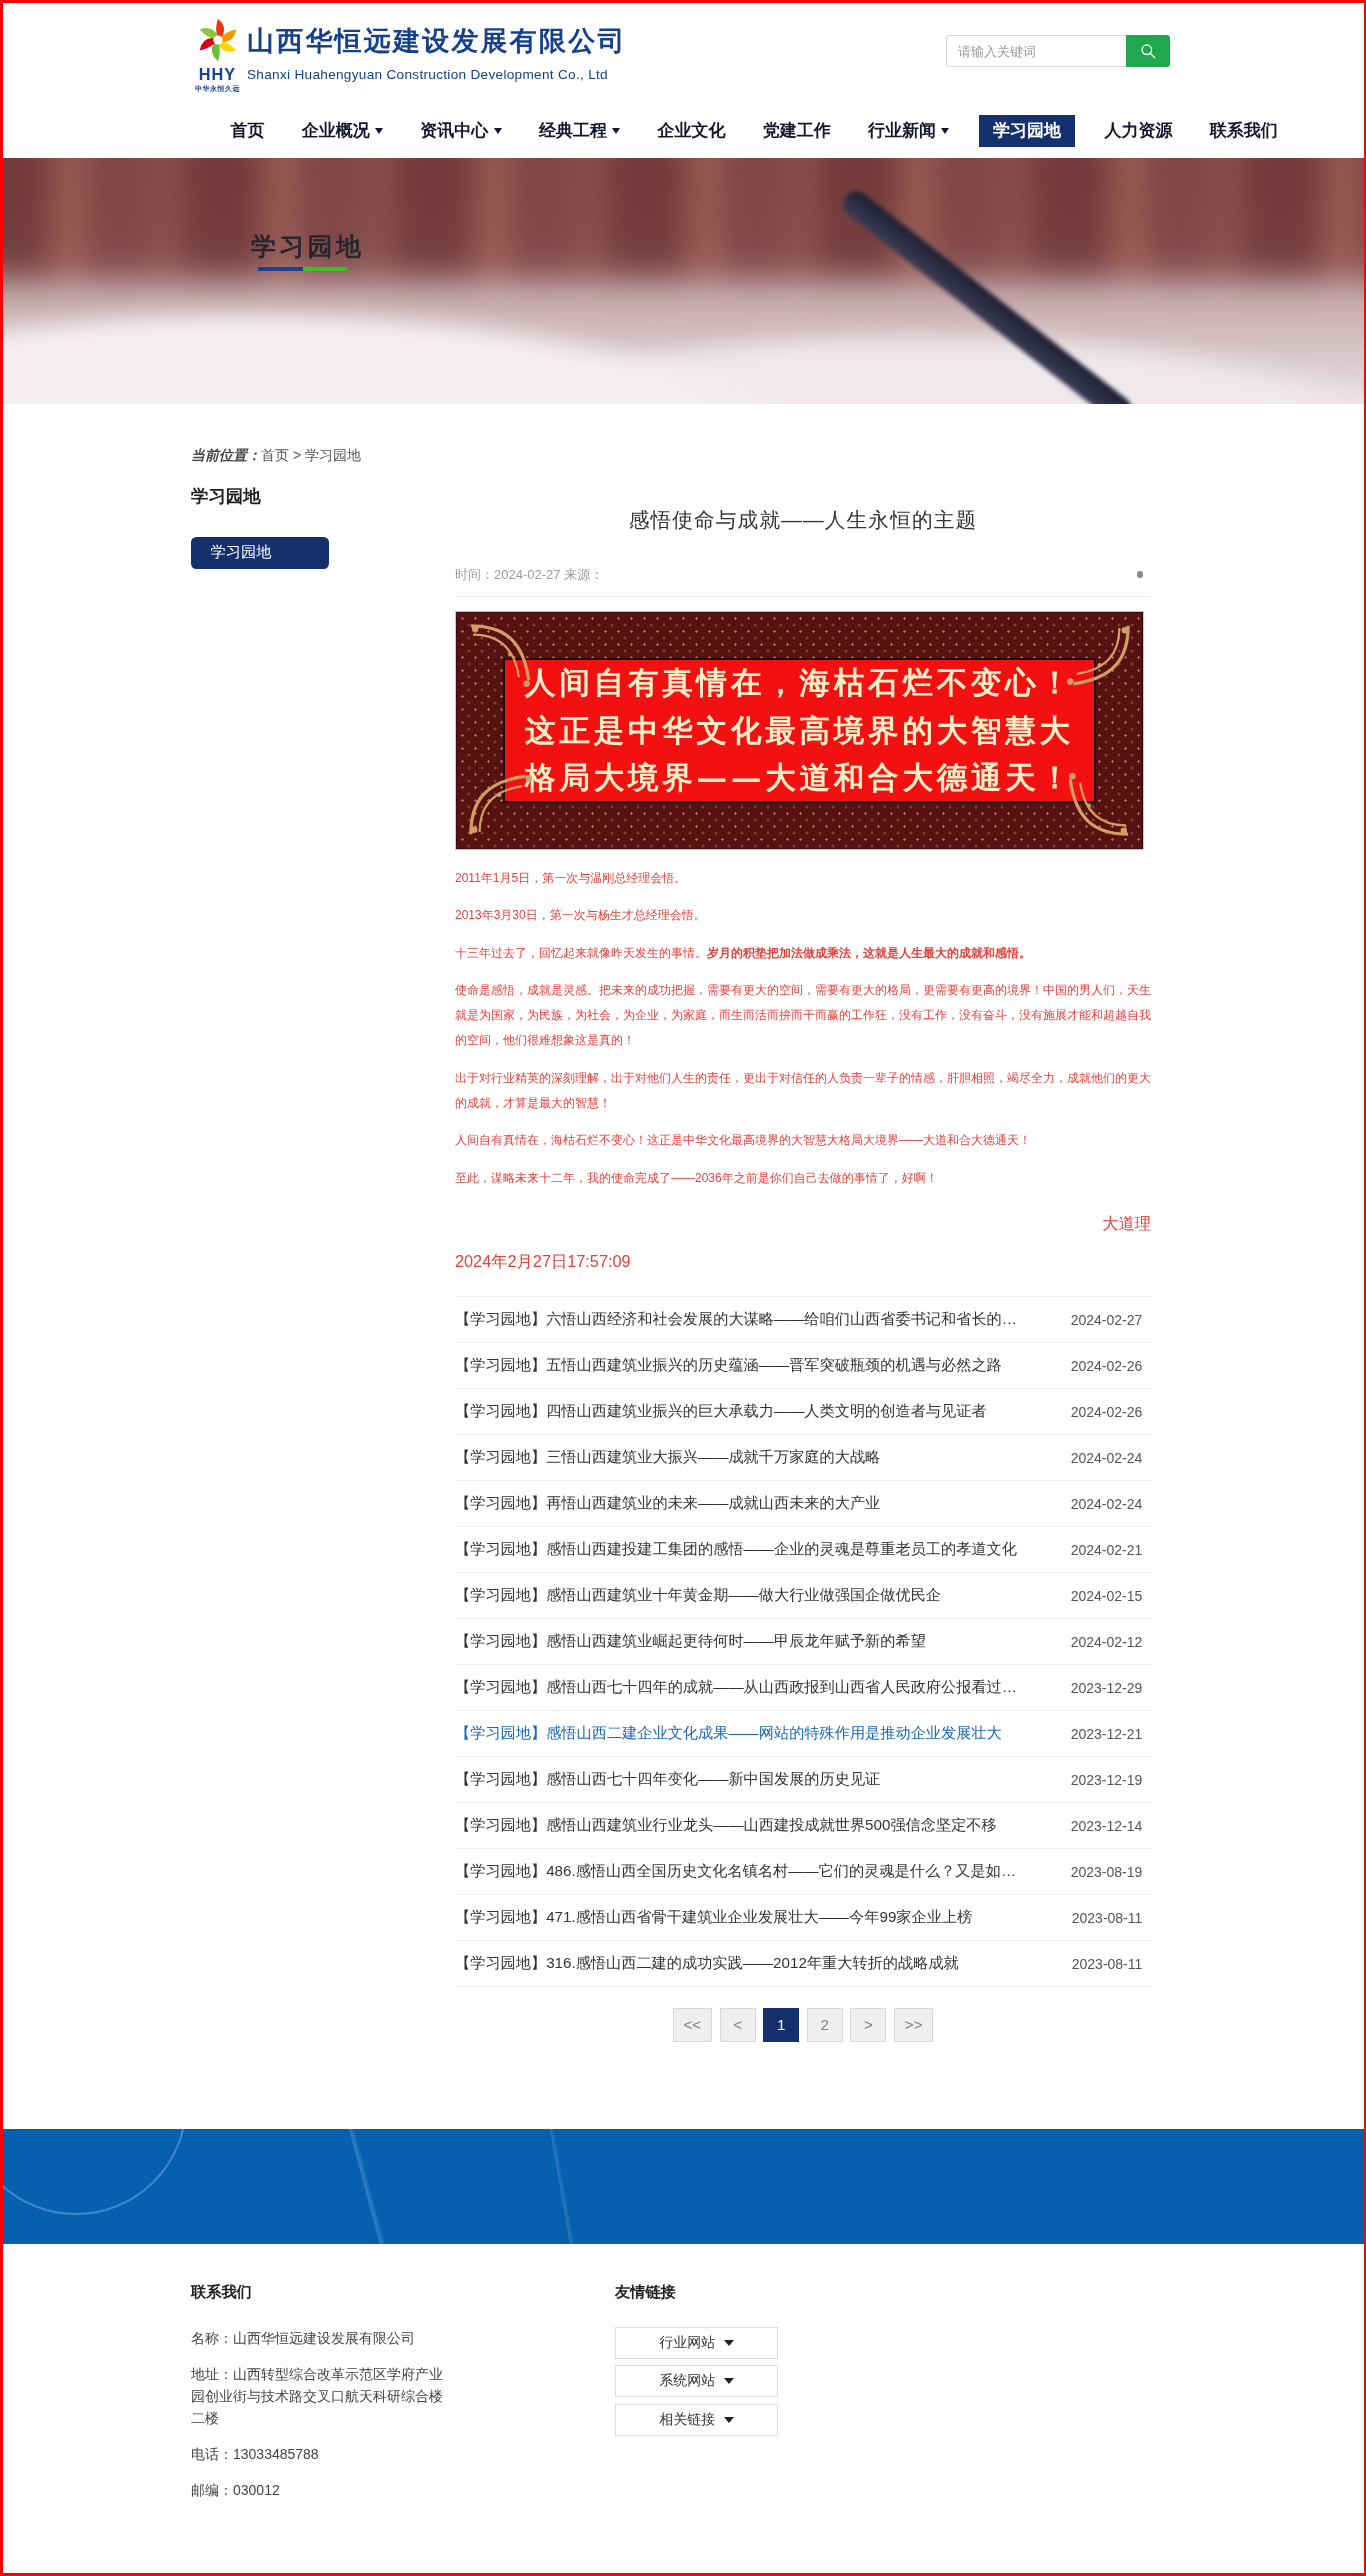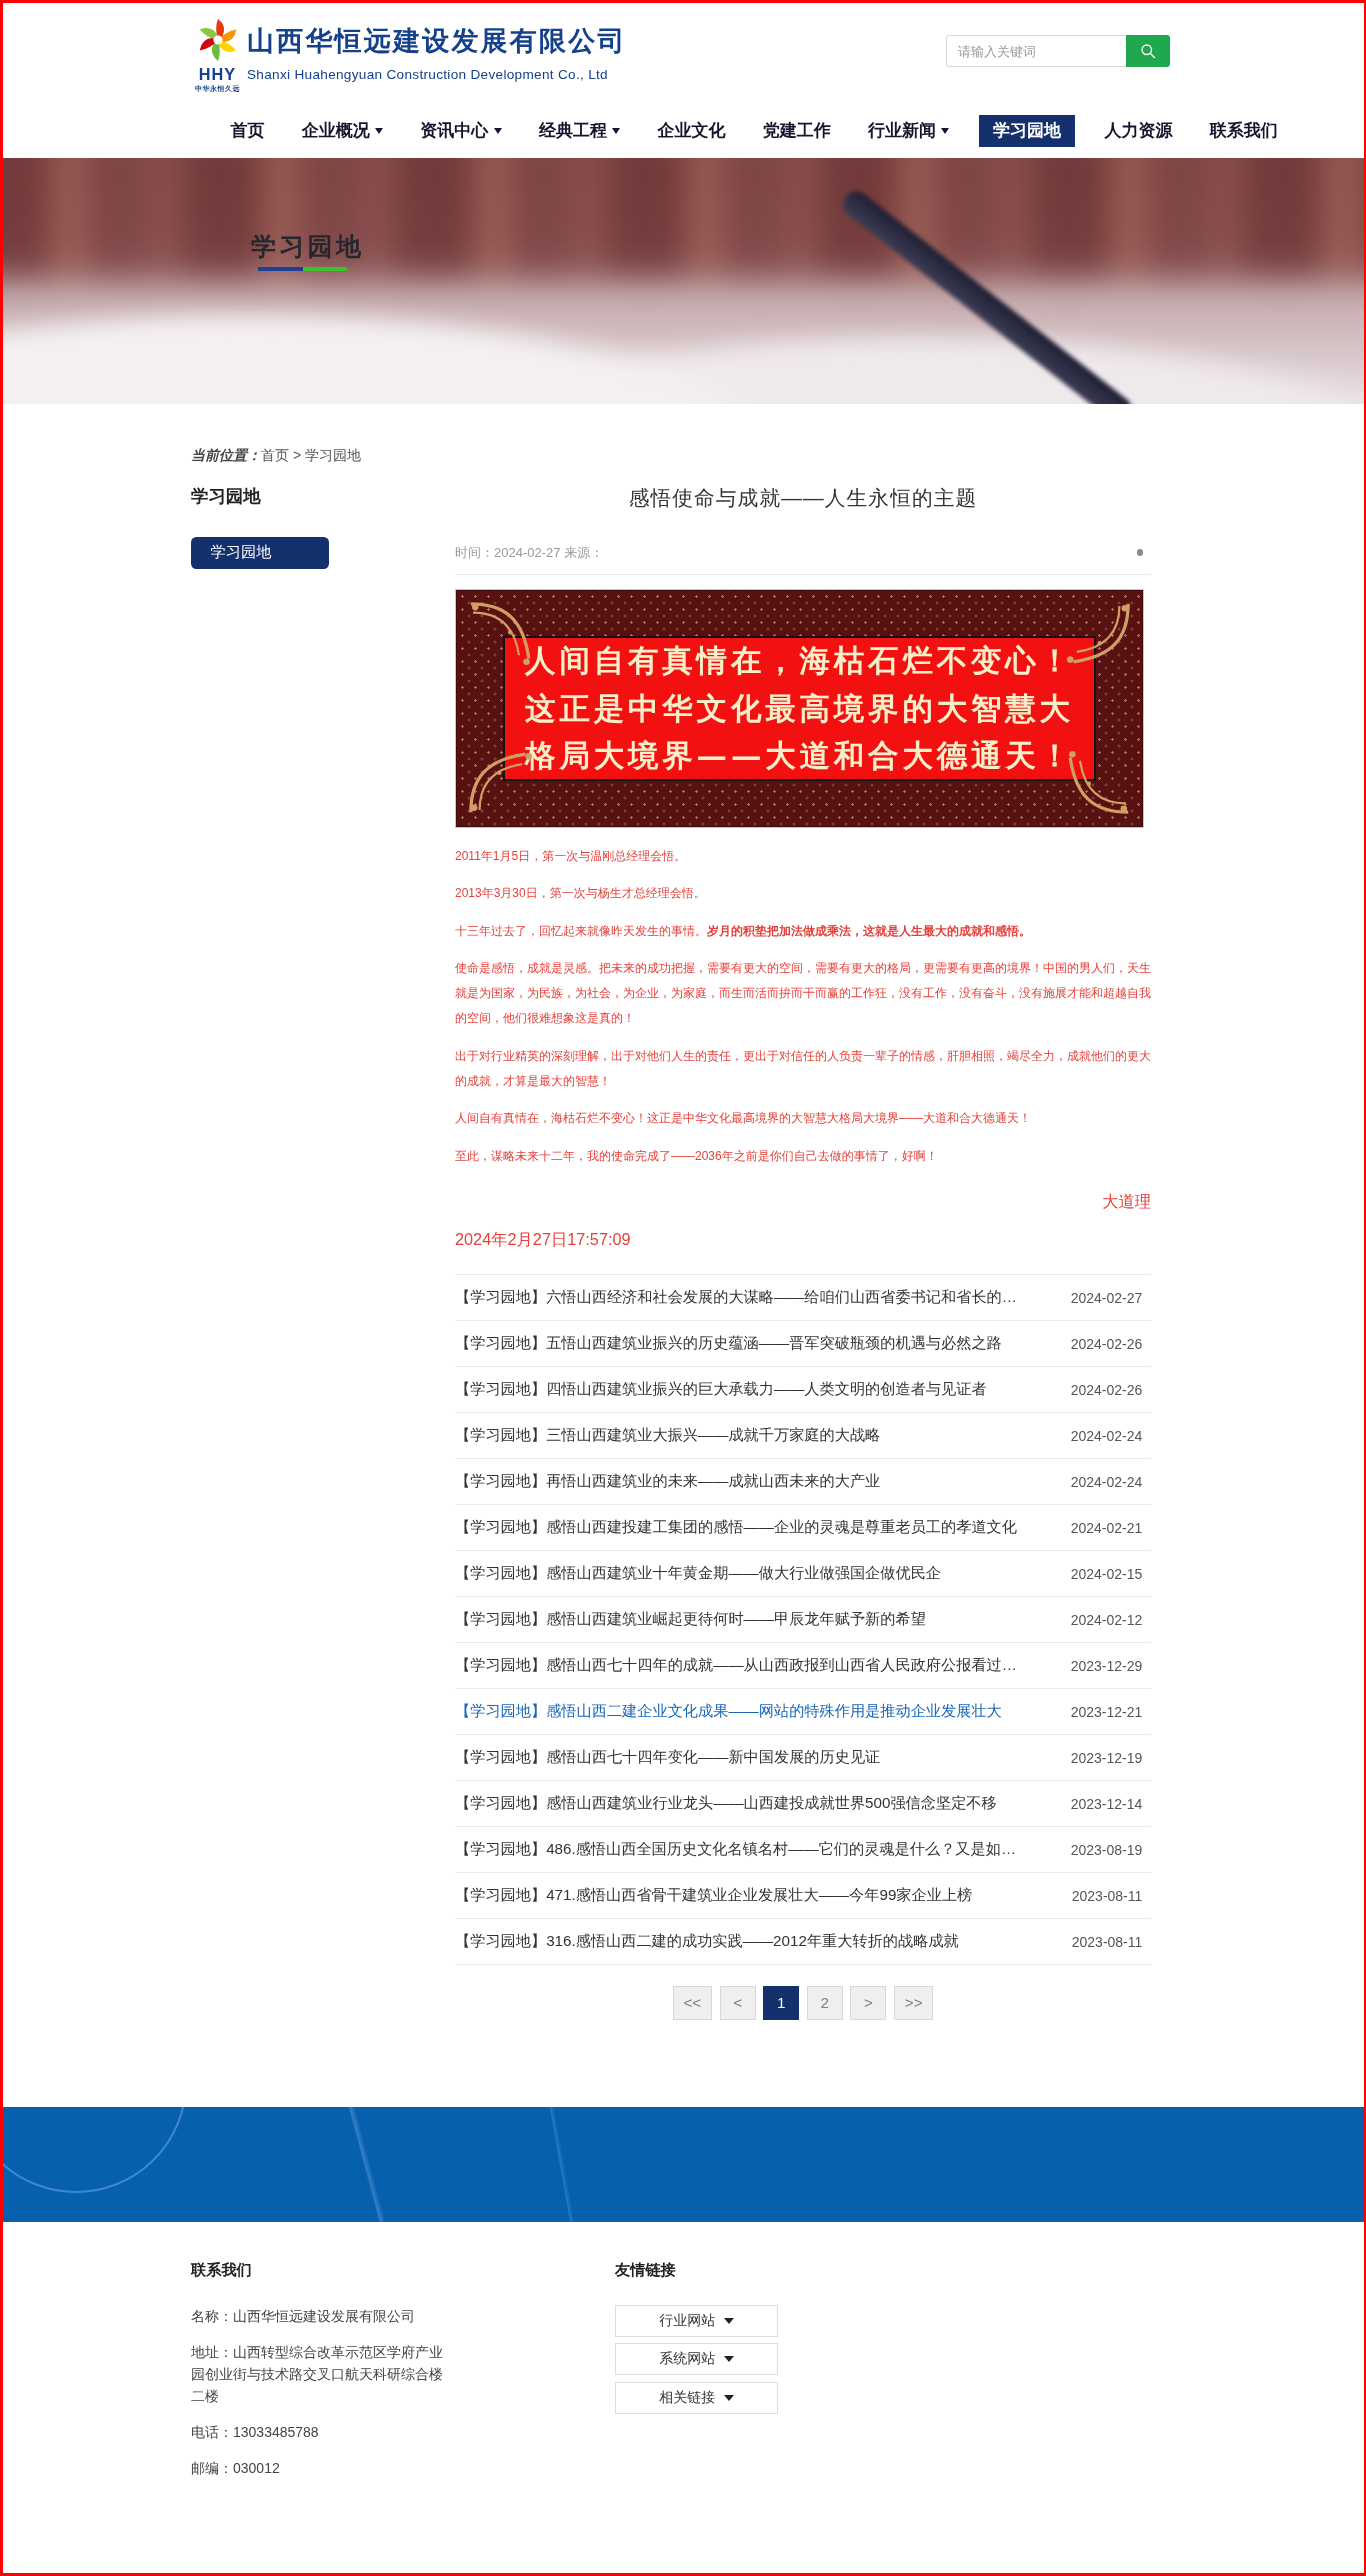--- a/index.html
+++ b/index.html
@@ -44,21 +44,21 @@
   
   .main { background:#fff; padding:35px 0 87px 188px; }
   .breadcrumb { font-size:14px; color:#555;margin-top:8px; }
   .breadcrumb .bc-prefix { font-style:italic; font-weight:bold; color:#444; }
   .breadcrumb a { color:#555; text-decoration:none; cursor:pointer; }
   .columns { display:flex; margin-top:18.5px; }
   .sidebar { width:264px; flex:none; }
   .sidebar-title { font-size:17.4px; font-weight:bold; color:#222; }
   .sidebar-btn { display:block; margin-top:29px; width:138px; height:32px; background:#14306d; border:none; border-radius:5.4px; color:#fff; font-size:15.2px; text-align:left; padding-left:19.6px; cursor:pointer; }
   .article-col { width:696px; flex:none; }
-  .article-title { font-size:20.7px; font-weight:normal; color:#333; text-align:center; margin-top:0; letter-spacing:1.1px; }
+  .article-title { font-size:20.7px; font-weight:normal; color:#333; text-align:center; margin-top:22px; letter-spacing:1.1px; }
   .article-meta { margin-top:32px; font-size:13px; color:#9a9a9a; display:flex; align-items:center; }
   .meta-dot { width:6.5px; height:6.5px; border-radius:50%; background:#8a8a8a; margin-left:auto; margin-right:7.6px; }
   .hr { border:none; border-top:1.1px solid #ebebeb; margin-top:12px; }
 
   
   .red-banner { margin-top:14px; width:689px; height:239px; position:relative;
     background:
       radial-gradient(rgba(238,192,150,.55) 1.1px, transparent 1.4px),
       radial-gradient(rgba(238,192,150,.35) 1.1px, transparent 1.4px),
       #581111;

